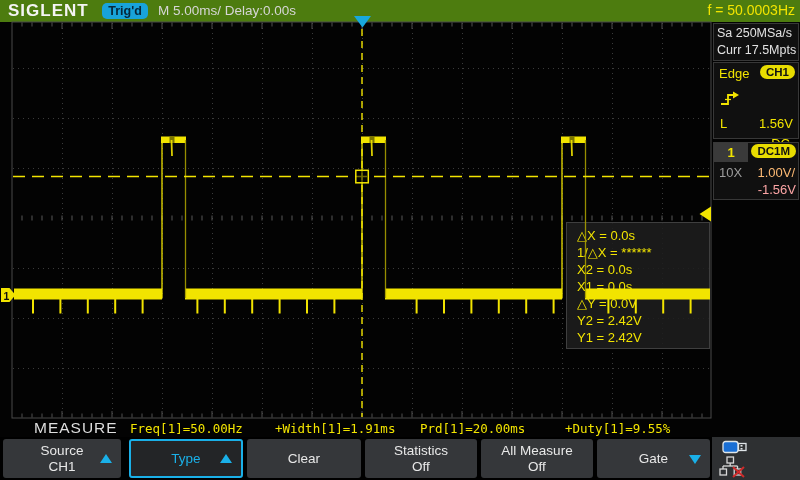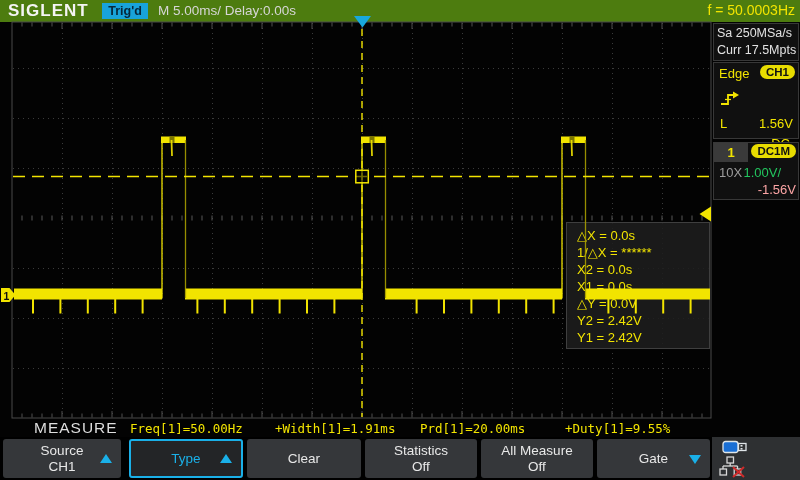--- a/index.html
+++ b/index.html
@@ -3,21 +3,21 @@
 <meta charset="utf-8">
 <style>
   html,body{margin:0;padding:0;background:#000;}
   #screen{position:relative;width:800px;height:480px;background:#030303;overflow:hidden;
           font-family:"Liberation Sans", sans-serif; -webkit-font-smoothing:antialiased;}
 
   
   #header{position:absolute;left:0;top:0;width:800px;height:22px;background:#4d7c0f;}
   #logo{position:absolute;left:8px;top:1px;font-size:17px;font-weight:bold;color:#f4f4f4;letter-spacing:1px;}
   #trig-badge{position:absolute;left:102px;top:3px;width:46px;height:16px;background:#18a3da;color:#06283c;
-              font-size:12.5px;font-weight:bold;text-align:center;line-height:16px;border-radius:0;}
+              font-size:12.5px;font-weight:bold;text-align:center;line-height:16px;border-radius:5px;}
   #timebase{position:absolute;left:158px;top:3px;font-size:13.5px;color:#d6d6d6;}
   #freq{position:absolute;right:5px;top:2px;font-size:14px;color:#f2e400;}
 
   
   #display{position:absolute;left:0;top:0;width:576px;height:430px;}
   #grid-svg,#wave-svg{position:absolute;left:0;top:14px;width:712px;height:408px;}
   #wave-svg{pointer-events:none;z-index:3;}
   #grid-svg{z-index:1;}
 
   
@@ -35,21 +35,21 @@
   #trig-type{position:absolute;left:5px;top:3px;}
   #trig-coupling{position:absolute;right:8px;top:3px;margin-top:45px;}
   #edge-icon{position:absolute;left:6px;top:2px;}
   #trig-level-label{position:absolute;left:6px;top:3px;}
   #trig-level-value{position:absolute;right:5px;top:3px;text-align:center;}
   #ch-box{top:142px;height:58px;font-size:13px;}
   #ch-num-cell{position:absolute;left:0;top:0;width:34px;height:19px;background:#3a3a3a;color:#f2e400;
                font-weight:bold;text-align:center;line-height:19px;}
   #ch-coupling-pill{position:absolute;right:2px;top:1px;}
   #ch-probe{position:absolute;left:5px;top:22px;color:#9c9c9c;}
-  #ch-scale{position:absolute;right:17px;top:22px;color:#22c55e;}
+  #ch-scale{position:absolute;right:3px;top:22px;color:#fdba74;}
   #ch-offset{position:absolute;right:2px;top:39px;color:#fca5a5;}
 
   
   #measure-bar{position:absolute;left:0;top:419px;width:712px;height:18px;}
   #measure-title{position:absolute;left:34px;top:0;font-size:15.5px;color:#dedede;letter-spacing:1px;}
   .meas{position:absolute;top:2px;font-family:"DejaVu Sans Mono",monospace;font-size:12.5px;color:#f2e400;}
   #meas-0{left:130px;} #meas-1{left:275px;} #meas-2{left:420px;} #meas-3{left:565px;}
 
   
   #menu{position:absolute;left:0;top:437px;width:800px;height:43px;background:#000;}

